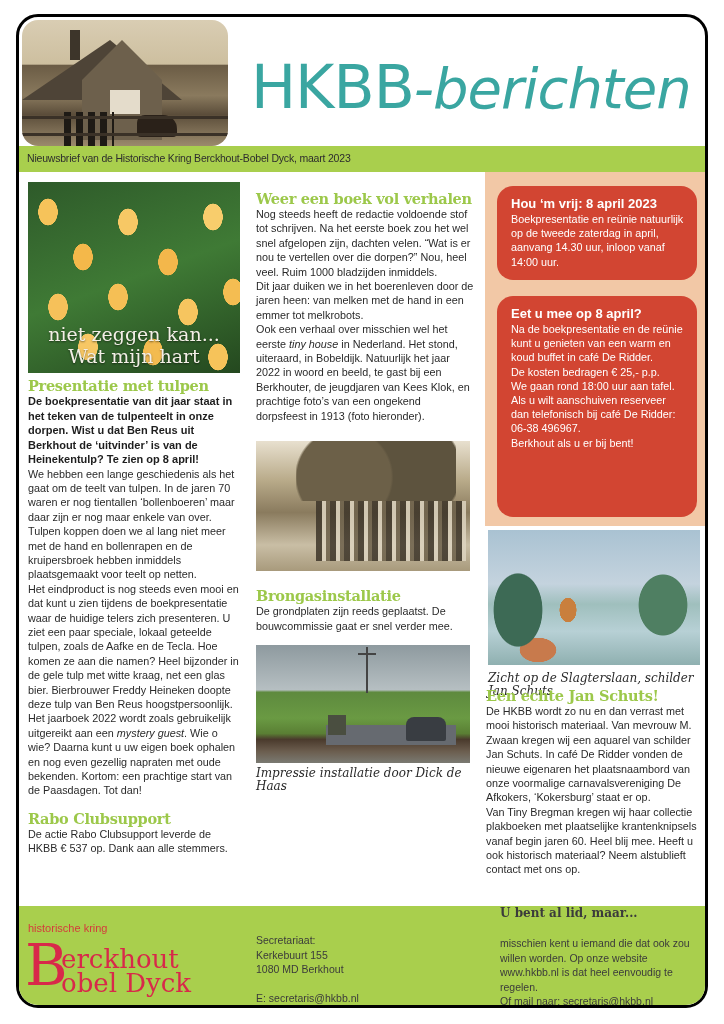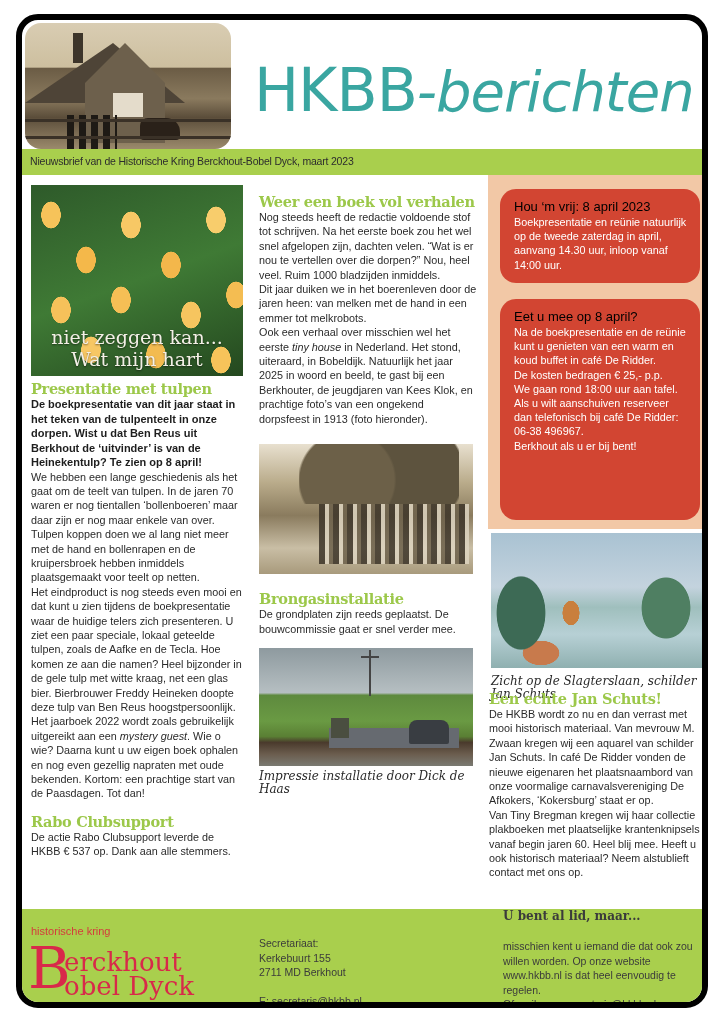--- a/index.html
+++ b/index.html
@@ -1,18 +1,18 @@
 <!DOCTYPE html>
 <html><head>
 <meta charset="utf-8">
 <style>
   html, body { margin:0; padding:0; background:#ffffff; }
   body { width:724px; height:1024px; position:relative; overflow:hidden; font-family:"Liberation Sans", sans-serif; color:#2a2a2a; }
 
-  .frame { position:absolute; left:16px; top:14px; width:692px; height:994px; border:6px solid #000000; border-radius:22px; box-sizing:border-box; background:#ffffff; overflow:hidden; }
+  .frame { position:absolute; left:16px; top:14px; width:692px; height:994px; border:3px solid #000000; border-radius:22px; box-sizing:border-box; background:#ffffff; overflow:hidden; }
 
   
   .hdr-photo { position:absolute; left:3px; top:3px; width:206px; height:126px; border-radius:16px; overflow:hidden;
     background: linear-gradient(180deg,#d9cdb3 0%,#cdbf9f 35%,#6b5c45 36%,#8a7a5e 60%,#5b4d3a 75%,#9b8a6c 100%); }
   .hdr-photo .roof { position:absolute; left:0; top:20px; width:160px; height:60px; background:#4e4437; clip-path:polygon(0 100%,55% 0,100% 100%); }
   .hdr-photo .gable { position:absolute; left:60px; top:20px; width:80px; height:100px; background:#6d604c; clip-path:polygon(50% 0,100% 40%,100% 100%,0 100%,0 40%); }
   .hdr-photo .chimney { position:absolute; left:48px; top:10px; width:10px; height:30px; background:#3d352a; }
   .hdr-photo .sign { position:absolute; left:88px; top:70px; width:30px; height:24px; background:#e4dccb; }
   .hdr-photo .fence { position:absolute; left:0; bottom:10px; width:100%; height:14px; border-top:3px solid #3a3127; border-bottom:3px solid #3a3127; }
   .hdr-photo .horse { position:absolute; left:115px; top:95px; width:40px; height:22px; background:#2a2119; border-radius:8px 14px 4px 4px; }
@@ -60,21 +60,21 @@
   .photo-gas { width:214px; height:118px; margin-top:12px; position:relative; overflow:hidden;
     background: linear-gradient(180deg,#8e9a9f 0%,#b6bfc2 38%,#5e8a3e 40%,#6a9a43 62%,#5a7f34 75%,#4a3a2c 80%,#6b5d4e 90%,#7a7a72 100%); }
   .photo-gas .pylon { position:absolute; left:110px; top:2px; width:2px; height:46px; background:#444; }
   .photo-gas .pylon::before { content:""; position:absolute; left:-8px; top:6px; width:18px; height:2px; background:#444; }
   .photo-gas .pad { position:absolute; left:70px; top:80px; width:130px; height:20px; background:#666a70; }
   .photo-gas .tank { position:absolute; left:150px; top:72px; width:40px; height:24px; background:#393d42; border-radius:8px 8px 2px 2px; }
   .photo-gas .shed { position:absolute; left:72px; top:70px; width:18px; height:20px; background:#4a4e40; }
 
   .orange-panel { position:absolute; left:466px; top:155px; width:226px; height:354px; background:#f2c8a6; }
   .redbox { position:absolute; left:12px; width:200px; background:#d24532; border-radius:16px; color:#ffffff; font-size:10.8px; line-height:14.2px; padding:10px 12px 10px 14px; box-sizing:border-box; }
-  .redbox .rh { color:#000000; font-weight:normal; font-size:13px; line-height:16px; }
+  .redbox .rh { color:#ffffff; font-weight:bold; font-size:13px; line-height:16px; }
   .rb1 { top:14px; height:94px; }
   .rb2 { top:124px; height:221px; }
 
   .painting { position:absolute; left:469px; top:513px; width:212px; height:135px;
     background:
       radial-gradient(ellipse 40px 60px at 30px 80px,#3d6a55 60%,transparent 62%),
       radial-gradient(ellipse 30px 20px at 50px 120px,#c87a4c 60%,transparent 62%),
       radial-gradient(ellipse 40px 50px at 175px 75px,#4f7f62 60%,transparent 62%),
       radial-gradient(ellipse 14px 20px at 80px 80px,#c97f3d 60%,transparent 62%),
       linear-gradient(180deg,#a9c2d2 0%,#c4d3de 40%,#9fbfbd 55%,#b7d0d5 75%,#8fb0b0 100%); }
@@ -130,21 +130,21 @@
     <div style="height:12px"></div>
     <h2 class="h2">Rabo Clubsupport</h2>
     <p>De actie Rabo Clubsupport leverde de HKBB € 537 op. Dank aan alle stemmers.</p>
   </div>
 
   <div class="col col2">
     <div style="height:8px"></div>
     <h2 class="h2">Weer een boek vol verhalen</h2>
     <p>Nog steeds heeft de redactie voldoende stof tot schrijven. Na het eerste boek zou het wel snel afgelopen zijn, dachten velen. “Wat is er nou te vertellen over die dorpen?” Nou, heel veel. Ruim 1000 bladzijden inmiddels.</p>
     <p>Dit jaar duiken we in het boerenleven door de jaren heen: van melken met de hand in een emmer tot melkrobots.</p>
-    <p><span>Ook een verhaal over misschien wel het eerste </span><em>tiny house</em><span> in Nederland. Het stond, uiteraard, in Bobeldijk. Natuurlijk het jaar 2025 in woord en beeld, te gast bij een Berkhouter, de jeugdjaren van Kees Klok, en prachtige foto’s van een ongekend dorpsfeest in 1913 (foto hieronder).</span></p>
+    <p><span>Ook een verhaal over misschien wel het eerste </span><em>tiny house</em><span> in Nederland. Het stond, uiteraard, in Bobeldijk. Natuurlijk het jaar 2022 in woord en beeld, te gast bij een Berkhouter, de jeugdjaren van Kees Klok, en prachtige foto’s van een ongekend dorpsfeest in 1913 (foto hieronder).</span></p>
     <div class="photo-feest">
       <div class="trees"></div>
       <div class="crowd"></div>
     </div>
     <h2 class="h2">Brongasinstallatie</h2>
     <p>De grondplaten zijn reeds geplaatst. De bouwcommissie gaat er snel verder mee.</p>
     <div class="photo-gas">
       <div class="pylon"></div>
       <div class="pad"></div>
       <div class="shed"></div>
@@ -180,21 +180,21 @@
   <div class="footer">
     <div class="f-small">historische kring</div>
     <div class="f-logo">
       <span class="bigB">B</span>
       <span class="l1">erckhout</span>
       <span class="l2">obel Dyck</span>
     </div>
     <div class="f-addr">
       <div>Secretariaat:</div>
       <div>Kerkebuurt 155</div>
-      <div>2711 MD  Berkhout</div>
+      <div>1080 MD  Berkhout</div>
       <div class="gap"></div>
       <div>E: secretaris@hkbb.nl</div>
     </div>
     <div class="f-right">
       <div class="rt">U bent al lid, maar...</div>
       <div class="rb">
         <div>misschien kent u iemand die dat ook zou willen worden. Op onze website www.hkbb.nl is dat heel eenvoudig te regelen.</div>
         <div>Of mail naar: secretaris@hkbb.nl</div>
       </div>
     </div>

